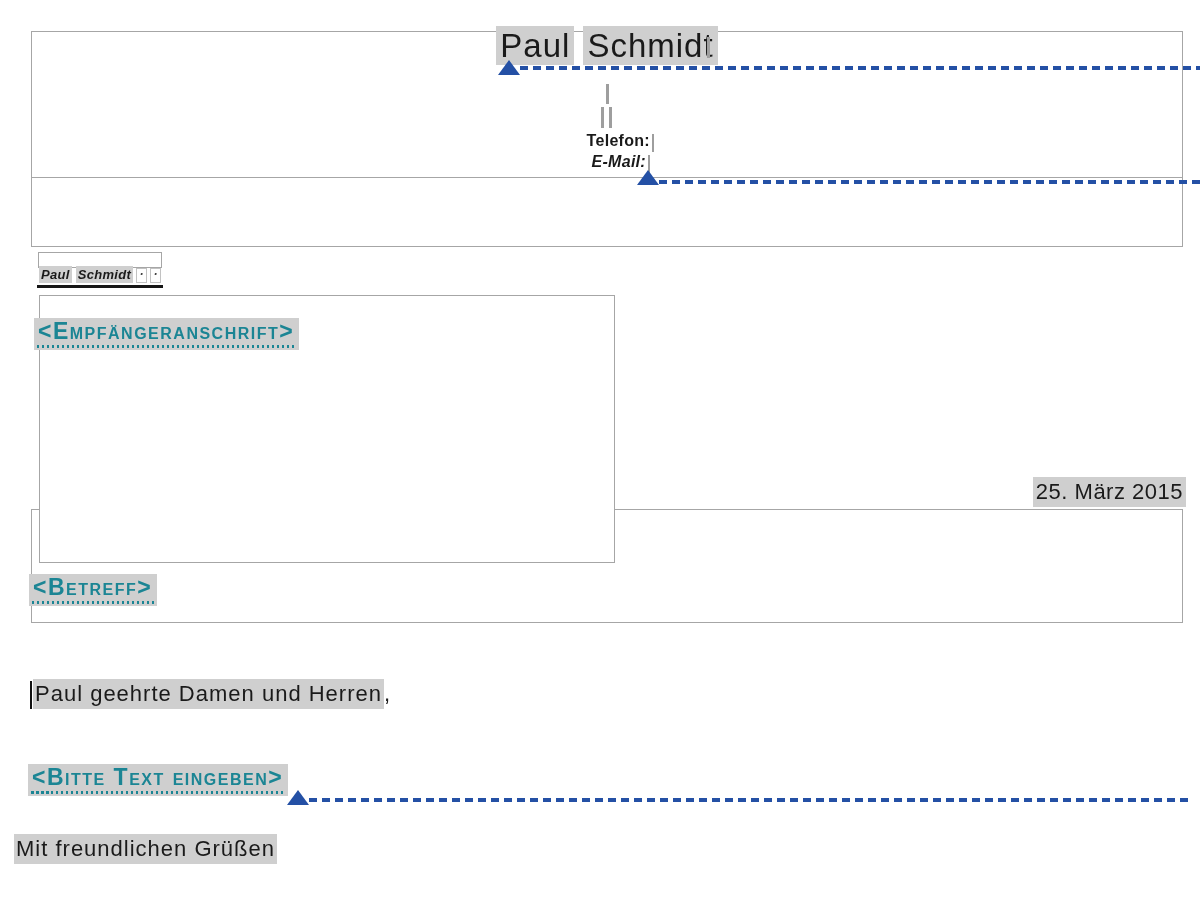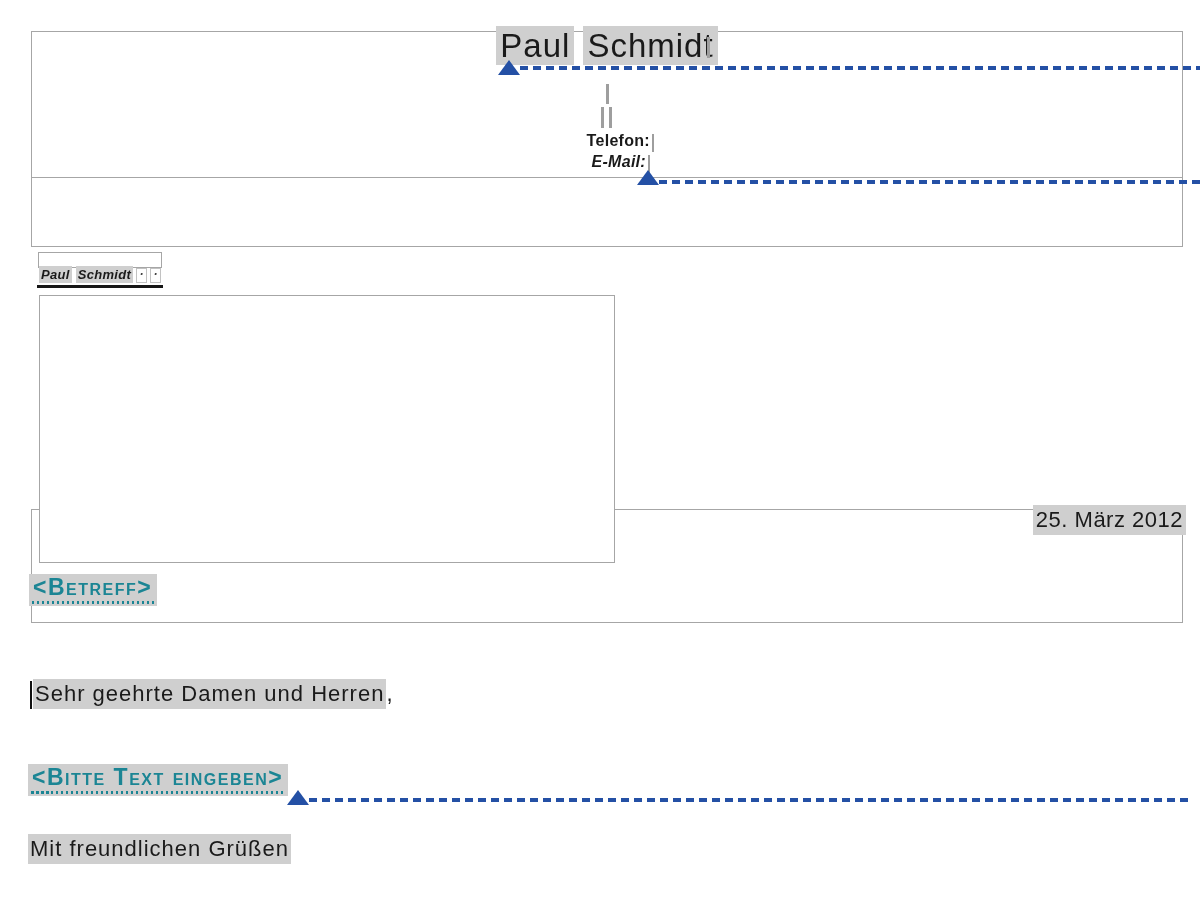--- a/index.html
+++ b/index.html
@@ -3,21 +3,21 @@
 <meta charset="utf-8">
 <style>
   html,body { margin:0; padding:0; background:#ffffff; }
   .page {
     position:relative; width:1200px; height:900px; overflow:hidden;
     background:#ffffff; color:#1a1a1a;
     font-family:"Liberation Sans", sans-serif;
   }
   .box   { position:absolute; border:1.5px solid var(--border-gray,#a6a6a6); background:#ffffff; }
   .hline { position:absolute; border-top:1.5px solid var(--border-gray,#a6a6a6); }
-  .hl    { background:var(--highlight,#cfcfcf);margin-top:28px; }
+  .hl    { background:var(--highlight,#cfcfcf); }
 
   .title-row { position:absolute; left:31px; top:29px; width:1152px; text-align:center;
                font-size:33px; letter-spacing:1px; line-height:1.05; white-space:pre; }
   .title-row .hl { padding:1px 4px; }
   .wordgap { display:inline-block; width:9px; }
 
   .gbar { position:absolute; width:2.5px; background:#9e9e9e; }
 
   .tri  { position:absolute; width:0; height:0;
           border-left:11px solid transparent; border-right:11px solid transparent;
@@ -78,27 +78,28 @@
   <div class="tri" style="left:637px; top:170px;"></div>
   <div class="dash" style="left:659px; top:180px; width:541px;"></div>
 
   <div class="box" style="left:38px; top:252px; width:122px; height:14px;"></div>
   <div class="sender-small"><span class="hl">Paul</span><span class="sgap"></span><span class="hl">Schmidt</span><span class="dotbox">·</span><span class="dotbox">·</span></div>
   <div class="underline" style="left:37px; top:285px; width:126px;"></div>
 
   <div class="box" style="left:31px; top:509px; width:1150px; height:112px; z-index:1;"></div>
 
   <div class="box" style="left:39px; top:295px; width:574px; height:266px; z-index:2;"></div>
+  <span class="placeholder" style="left:34px; top:318px; z-index:3;">&lt;Empfängeranschrift&gt;</span>
 
-  <div class="date hl">25. März 2012</div>
+  <div class="date hl">25. März 2015</div>
 
   <span class="placeholder" style="left:29px; top:574px; z-index:3;">&lt;Betreff&gt;</span>
 
   <div class="cursor"></div>
-  <div class="bodyline" style="left:33px; top:682px;"><span class="hl">Sehr geehrte Damen und Herren</span><span>,</span></div>
+  <div class="bodyline" style="left:33px; top:682px;"><span class="hl">Paul geehrte Damen und Herren</span><span>,</span></div>
 
   <span class="placeholder" style="left:28px; top:764px;">&lt;Bitte Text eingeben&gt;</span>
   <div class="tri" style="left:287px; top:790px;"></div>
   <div class="dash" style="left:309px; top:798px; width:884px;"></div>
 
-  <div class="bodyline" style="left:28px; top:837px;"><span class="hl">Mit freundlichen Grüßen</span></div>
+  <div class="bodyline" style="left:14px; top:837px;"><span class="hl">Mit freundlichen Grüßen</span></div>
 
 </div>
 
 </body></html>

